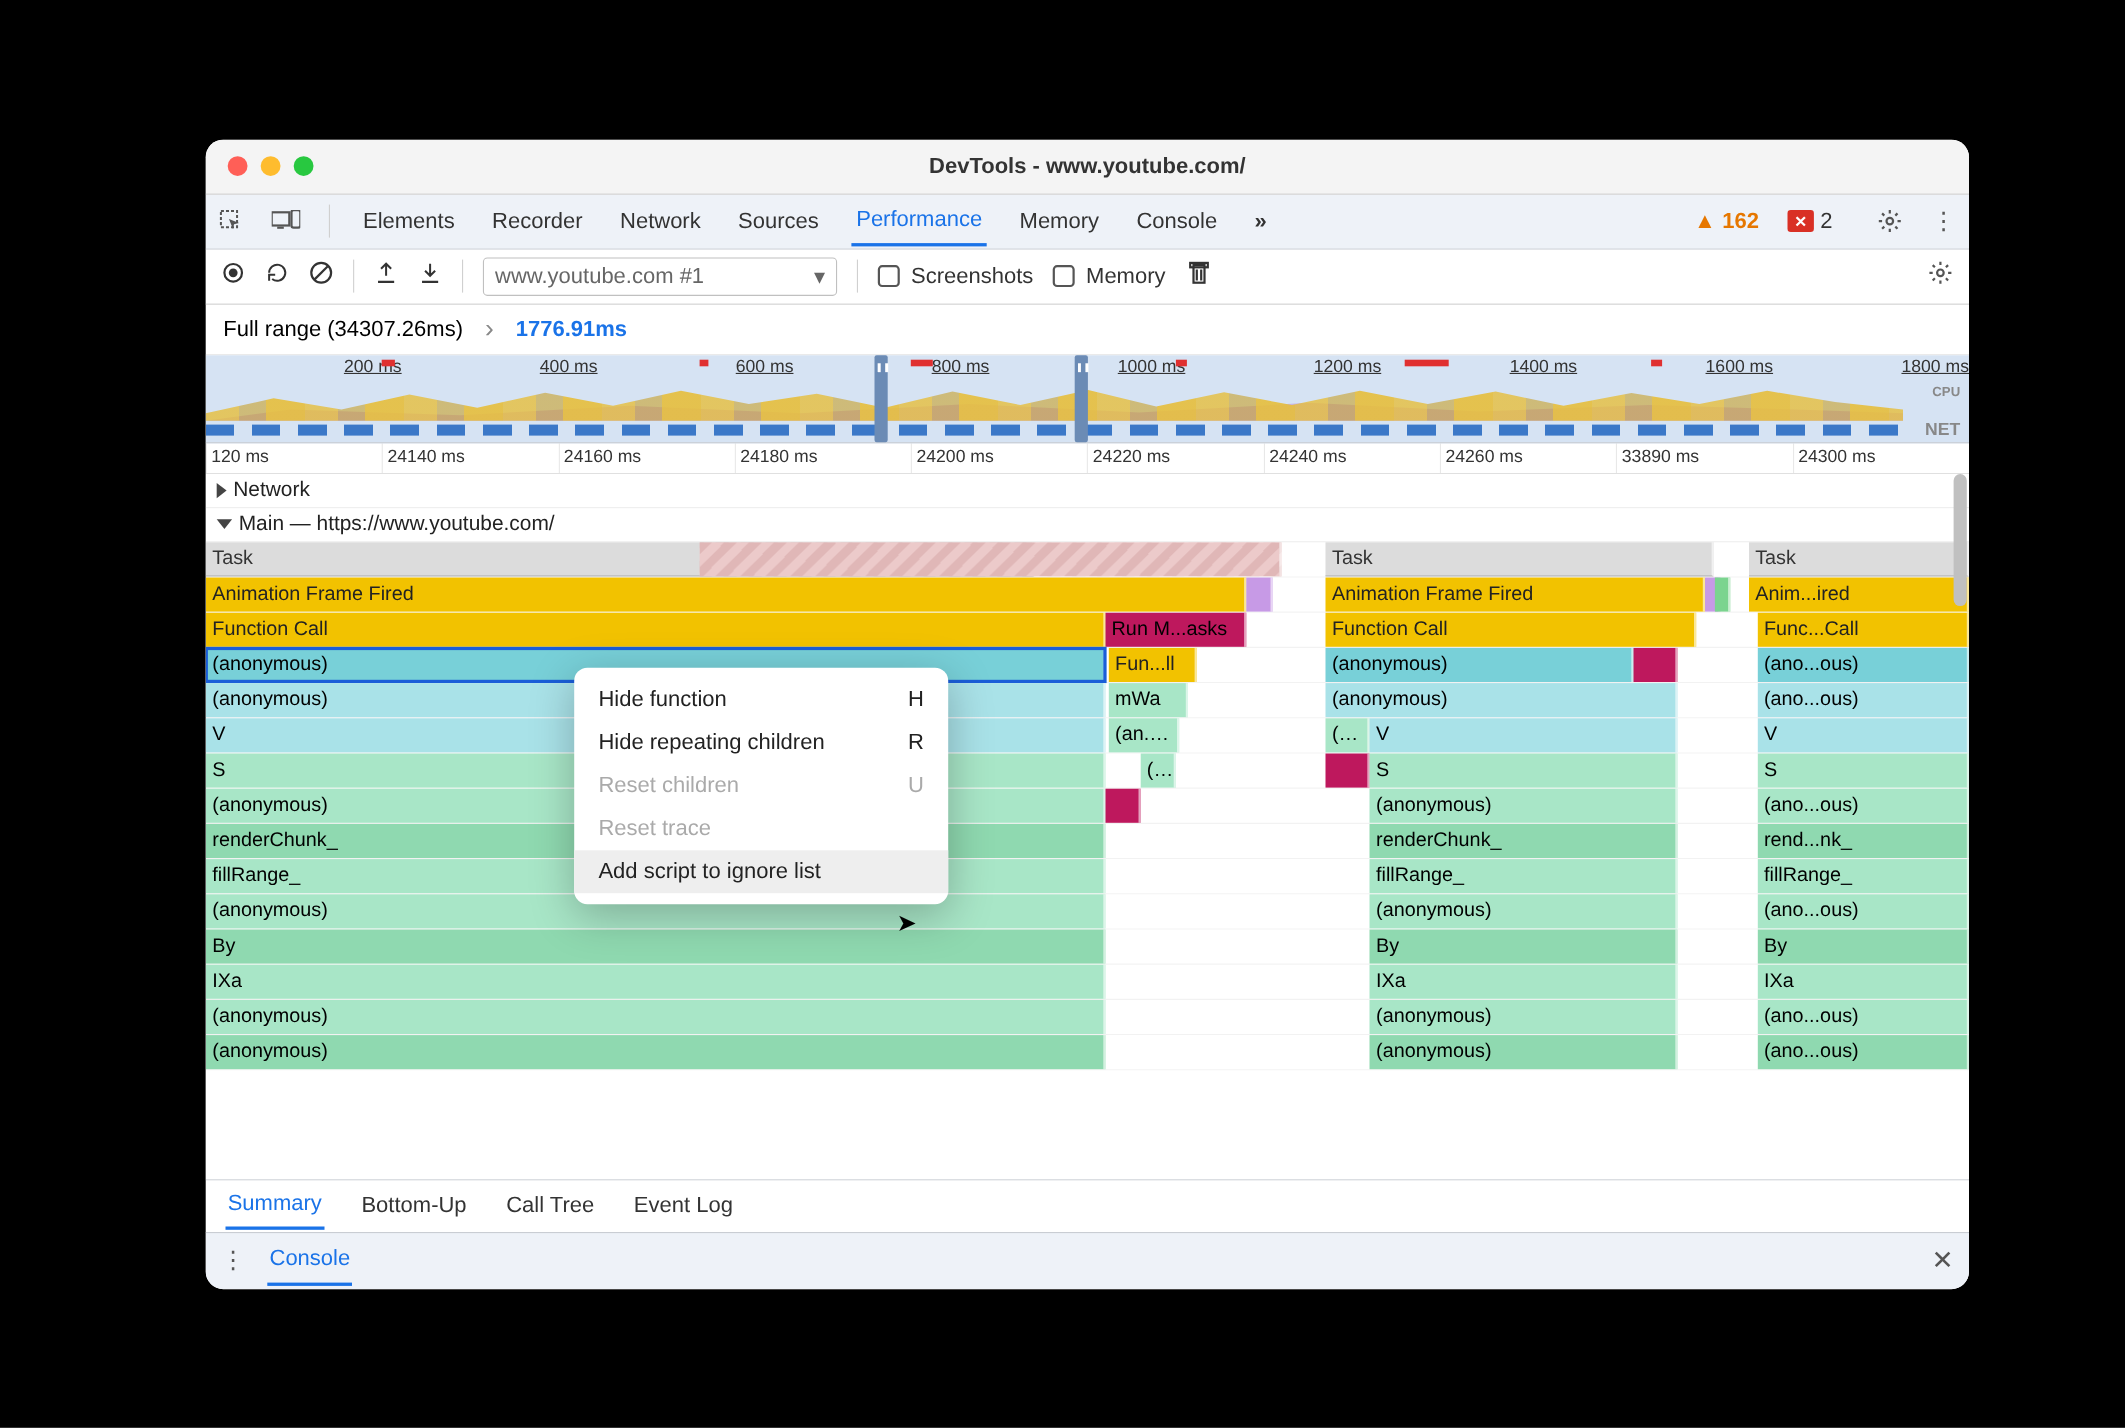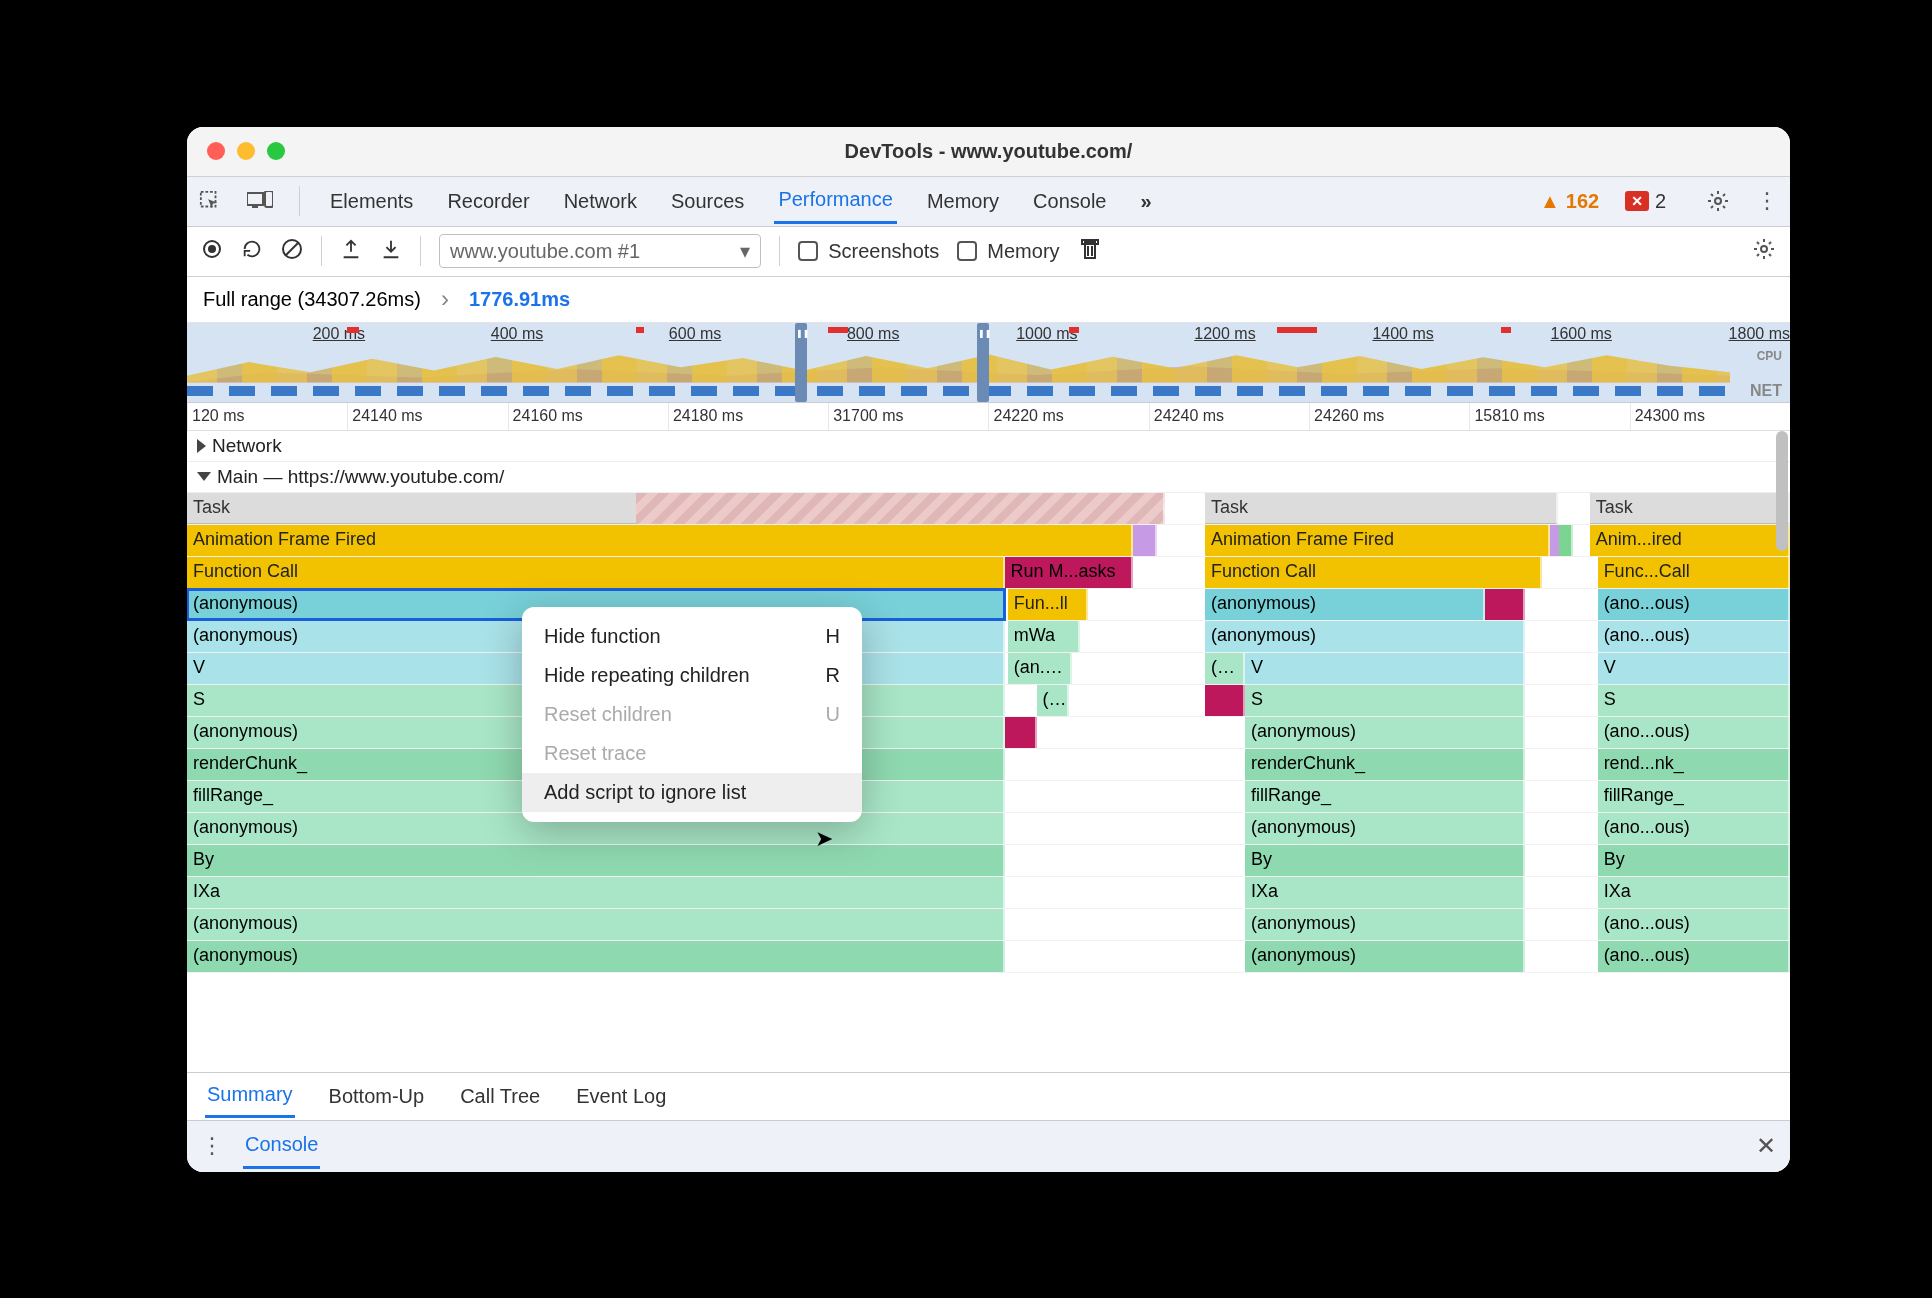--- a/index.html
+++ b/index.html
@@ -219,25 +219,25 @@
     <div class="ov-handle" style="left:790px;"></div>
     <div class="ov-cpu">CPU</div>
     <div class="ov-net">NET</div>
   </div>
 
   <div class="ruler">
     <span>120 ms</span>
     <span>24140 ms</span>
     <span>24160 ms</span>
     <span>24180 ms</span>
-    <span>31700 ms</span>
+    <span>24200 ms</span>
     <span>24220 ms</span>
     <span>24240 ms</span>
     <span>24260 ms</span>
-    <span>15810 ms</span>
+    <span>33890 ms</span>
     <span>24300 ms</span>
   </div>
 
   <div class="tracks" style="flex:1; overflow:hidden;">
     <div class="track-head">
       <span class="tri right"></span>
       <span>Network</span>
     </div>
     <div class="track-head">
       <span class="tri down"></span>

